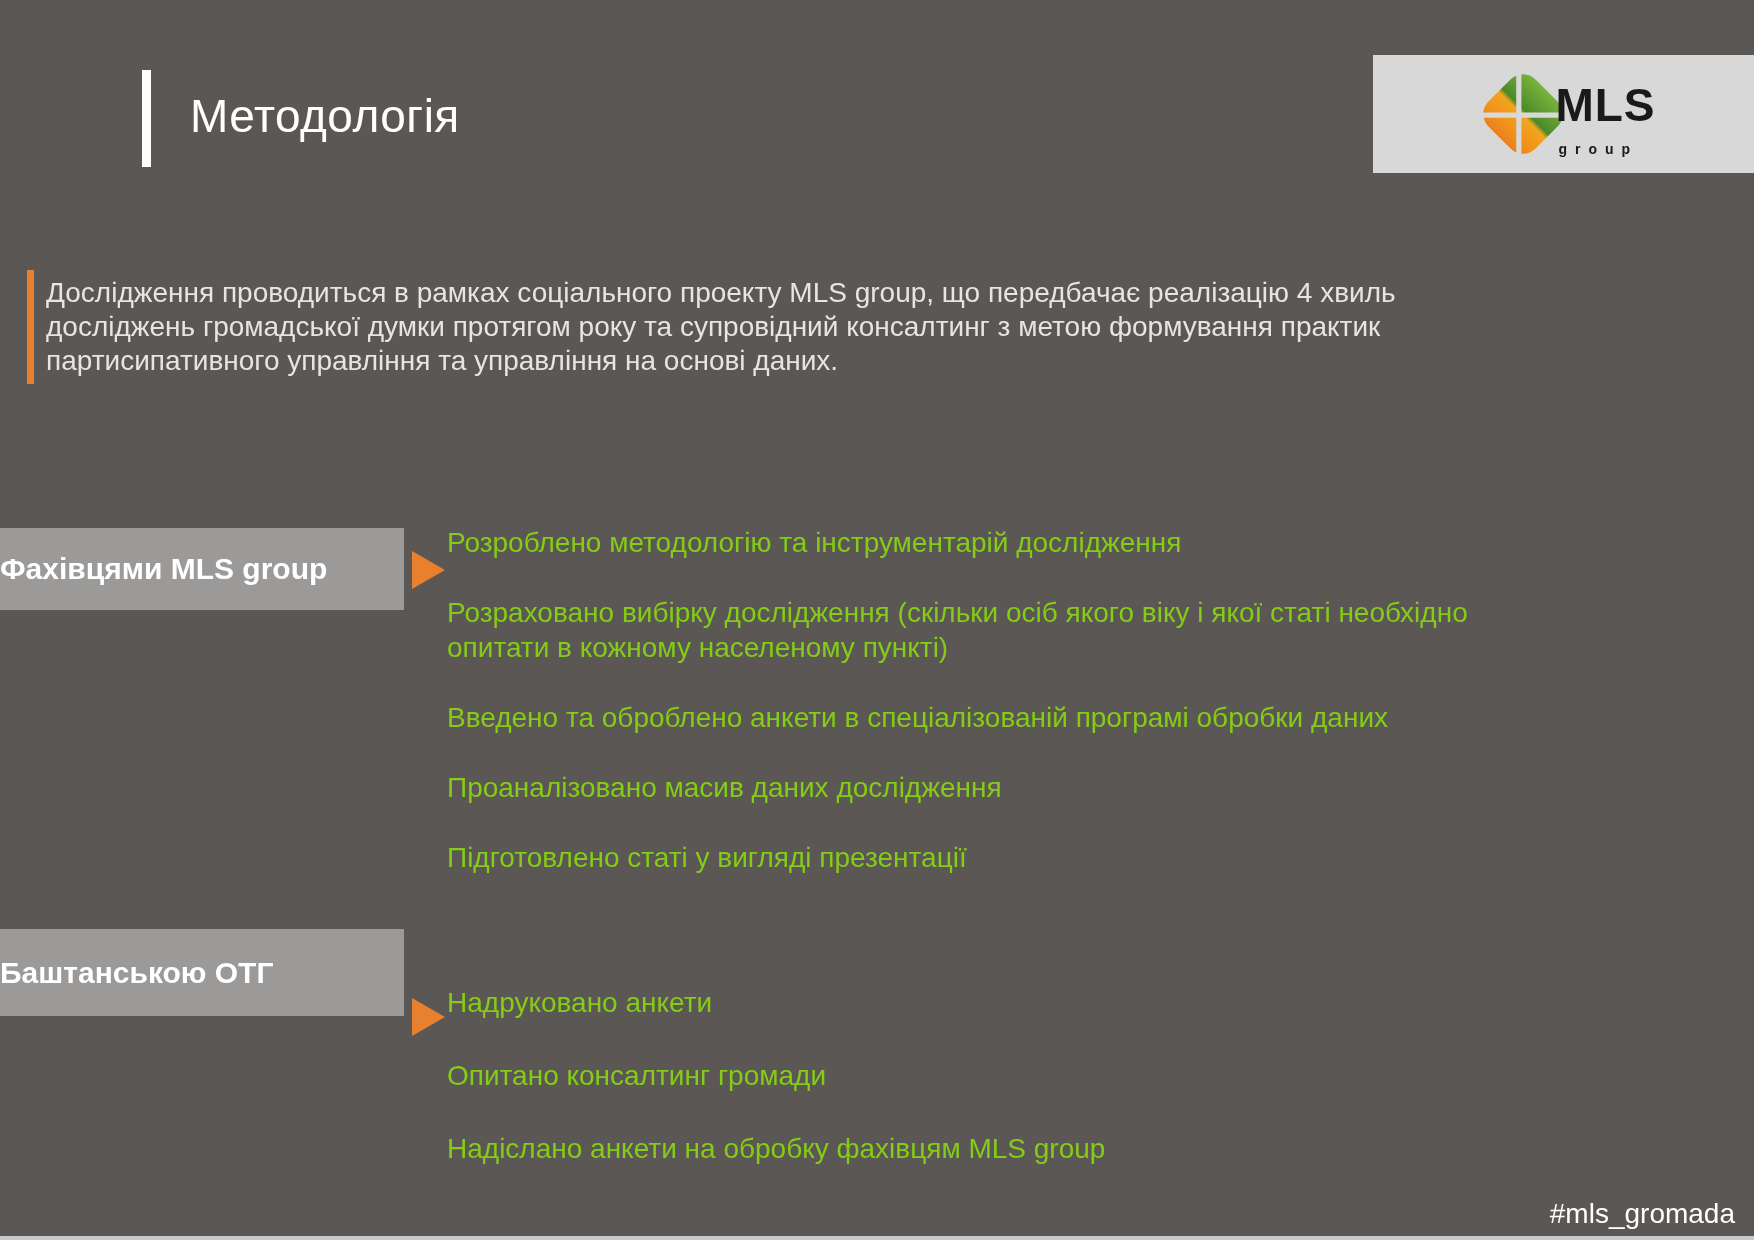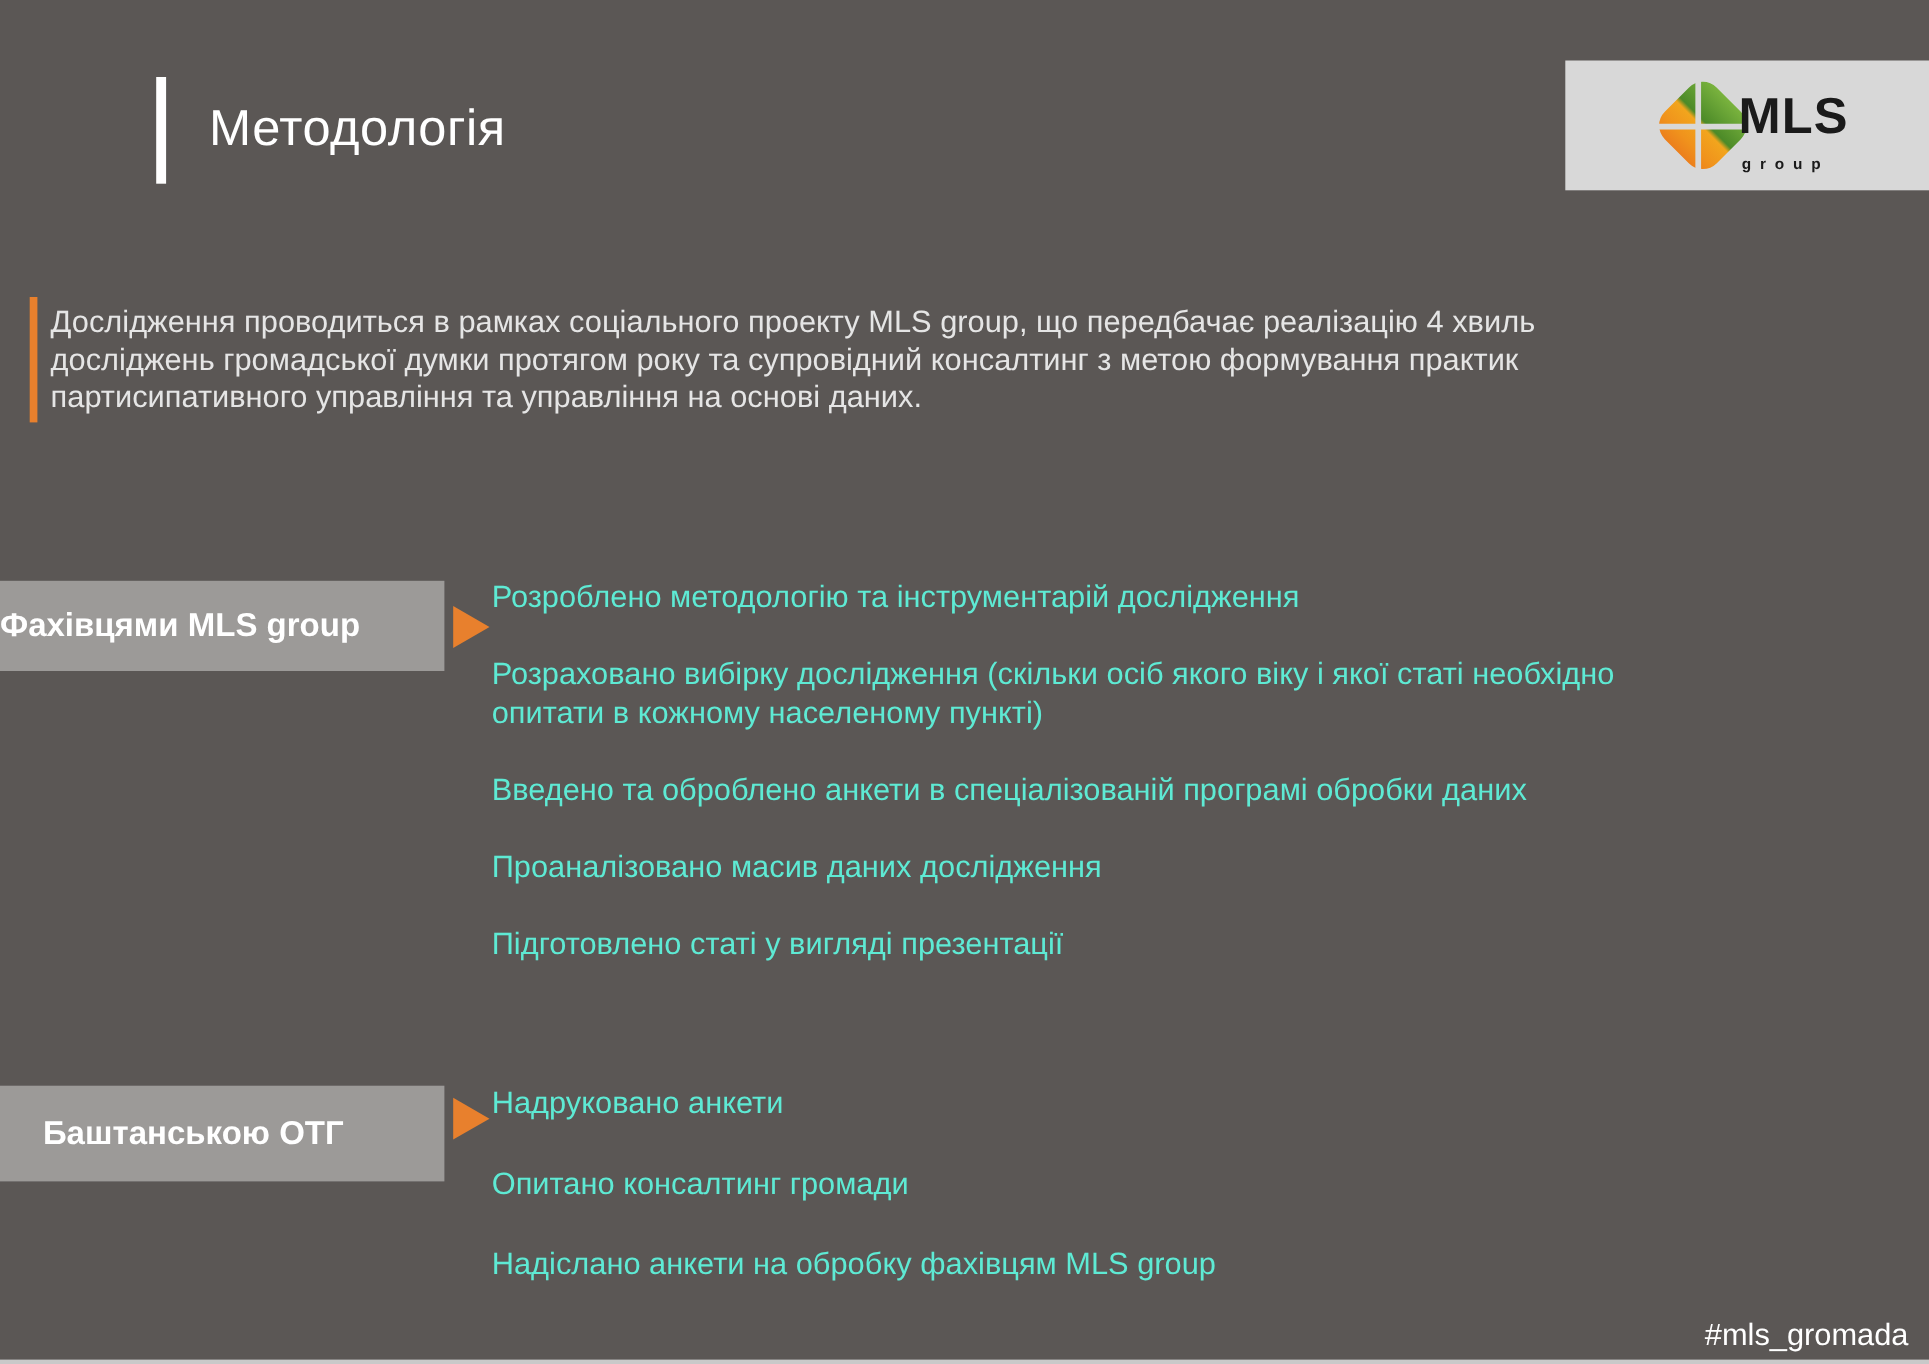--- a/index.html
+++ b/index.html
@@ -11,21 +11,21 @@
   body{font-family:"Liberation Sans", sans-serif;}
   .slide{
     position:relative; width:1754px; height:1240px;
     background:var(--bg); overflow:hidden; color:var(--text);
   }
   
   .title-accent{position:absolute; left:142px; top:70px; width:9px; height:97px; background:#FFFFFF;}
   .page-title{position:absolute; left:190px; top:93px; font-size:46px; line-height:1; font-weight:400; color:#FFFFFF; letter-spacing:0.5px;}
   
   .logo-box{
-    position:absolute; right:0; top:55px; width:331px; height:118px;
+    position:absolute; right:0; top:55px; width:381px; height:118px;
     background:var(--logo-bg); display:flex; align-items:center; justify-content:center;
   }
   .logo-mark{width:104px; height:104px; margin-right:-20px; flex:0 0 auto;}
   .logo-text{position:relative; z-index:2; display:flex; flex-direction:column; align-items:flex-start; margin-top:14px;}
   .logo-brand{font-size:46px; font-weight:700; color:var(--logo-text); line-height:0.9; letter-spacing:1px;}
   .logo-sub{font-size:14px; font-weight:600; color:var(--logo-text); letter-spacing:8px; margin-top:14px; margin-left:3px;}
   
   .intro{
     position:absolute; left:27px; top:270px; width:1492px;
     border-left:7px solid var(--accent);
@@ -33,30 +33,30 @@
     font-size:28px; line-height:34px; color:#e5e5e5;
   }
   .intro p{max-width:1480px;}
   
   .label-box{
     position:absolute; left:0; width:404px; background:var(--label-gray);
     display:flex; align-items:center; justify-content:flex-start; padding-right:24px;
     font-size:30px; font-weight:700; color:#FFFFFF; white-space:nowrap;
   }
   .label-box.first{top:528px; height:82px;}
-  .label-box.second{top:987px; height:87px;padding-left:39px;}
+  .label-box.second{top:929px; height:87px;}
   .arrow{
     position:absolute; left:412px; width:0; height:0;
     border-top:19px solid transparent; border-bottom:19px solid transparent;
     border-left:33px solid var(--accent);
   }
   .arrow.first{top:551px;}
   .arrow.second{top:998px;}
   
-  .items{position:absolute; left:447px; font-size:28px; line-height:35px; color:#5eead4;}
+  .items{position:absolute; left:447px; font-size:28px; line-height:35px; color:#84cc16;}
   .items.first{top:525px; width:1085px;}
   .items.first p{margin:0 0 35px 0;}
   .items.second{top:985px; width:1085px;}
   .items.second p{margin:0 0 38px 0;}
   
   .hashtag{position:absolute; right:19px; top:1196px; font-size:28px; line-height:35px; color:#FFFFFF;}
   .bottom-strip{position:absolute; left:0; bottom:0; width:100%; height:4px; background:var(--strip);}
 </style>
 </head>
 <body>

